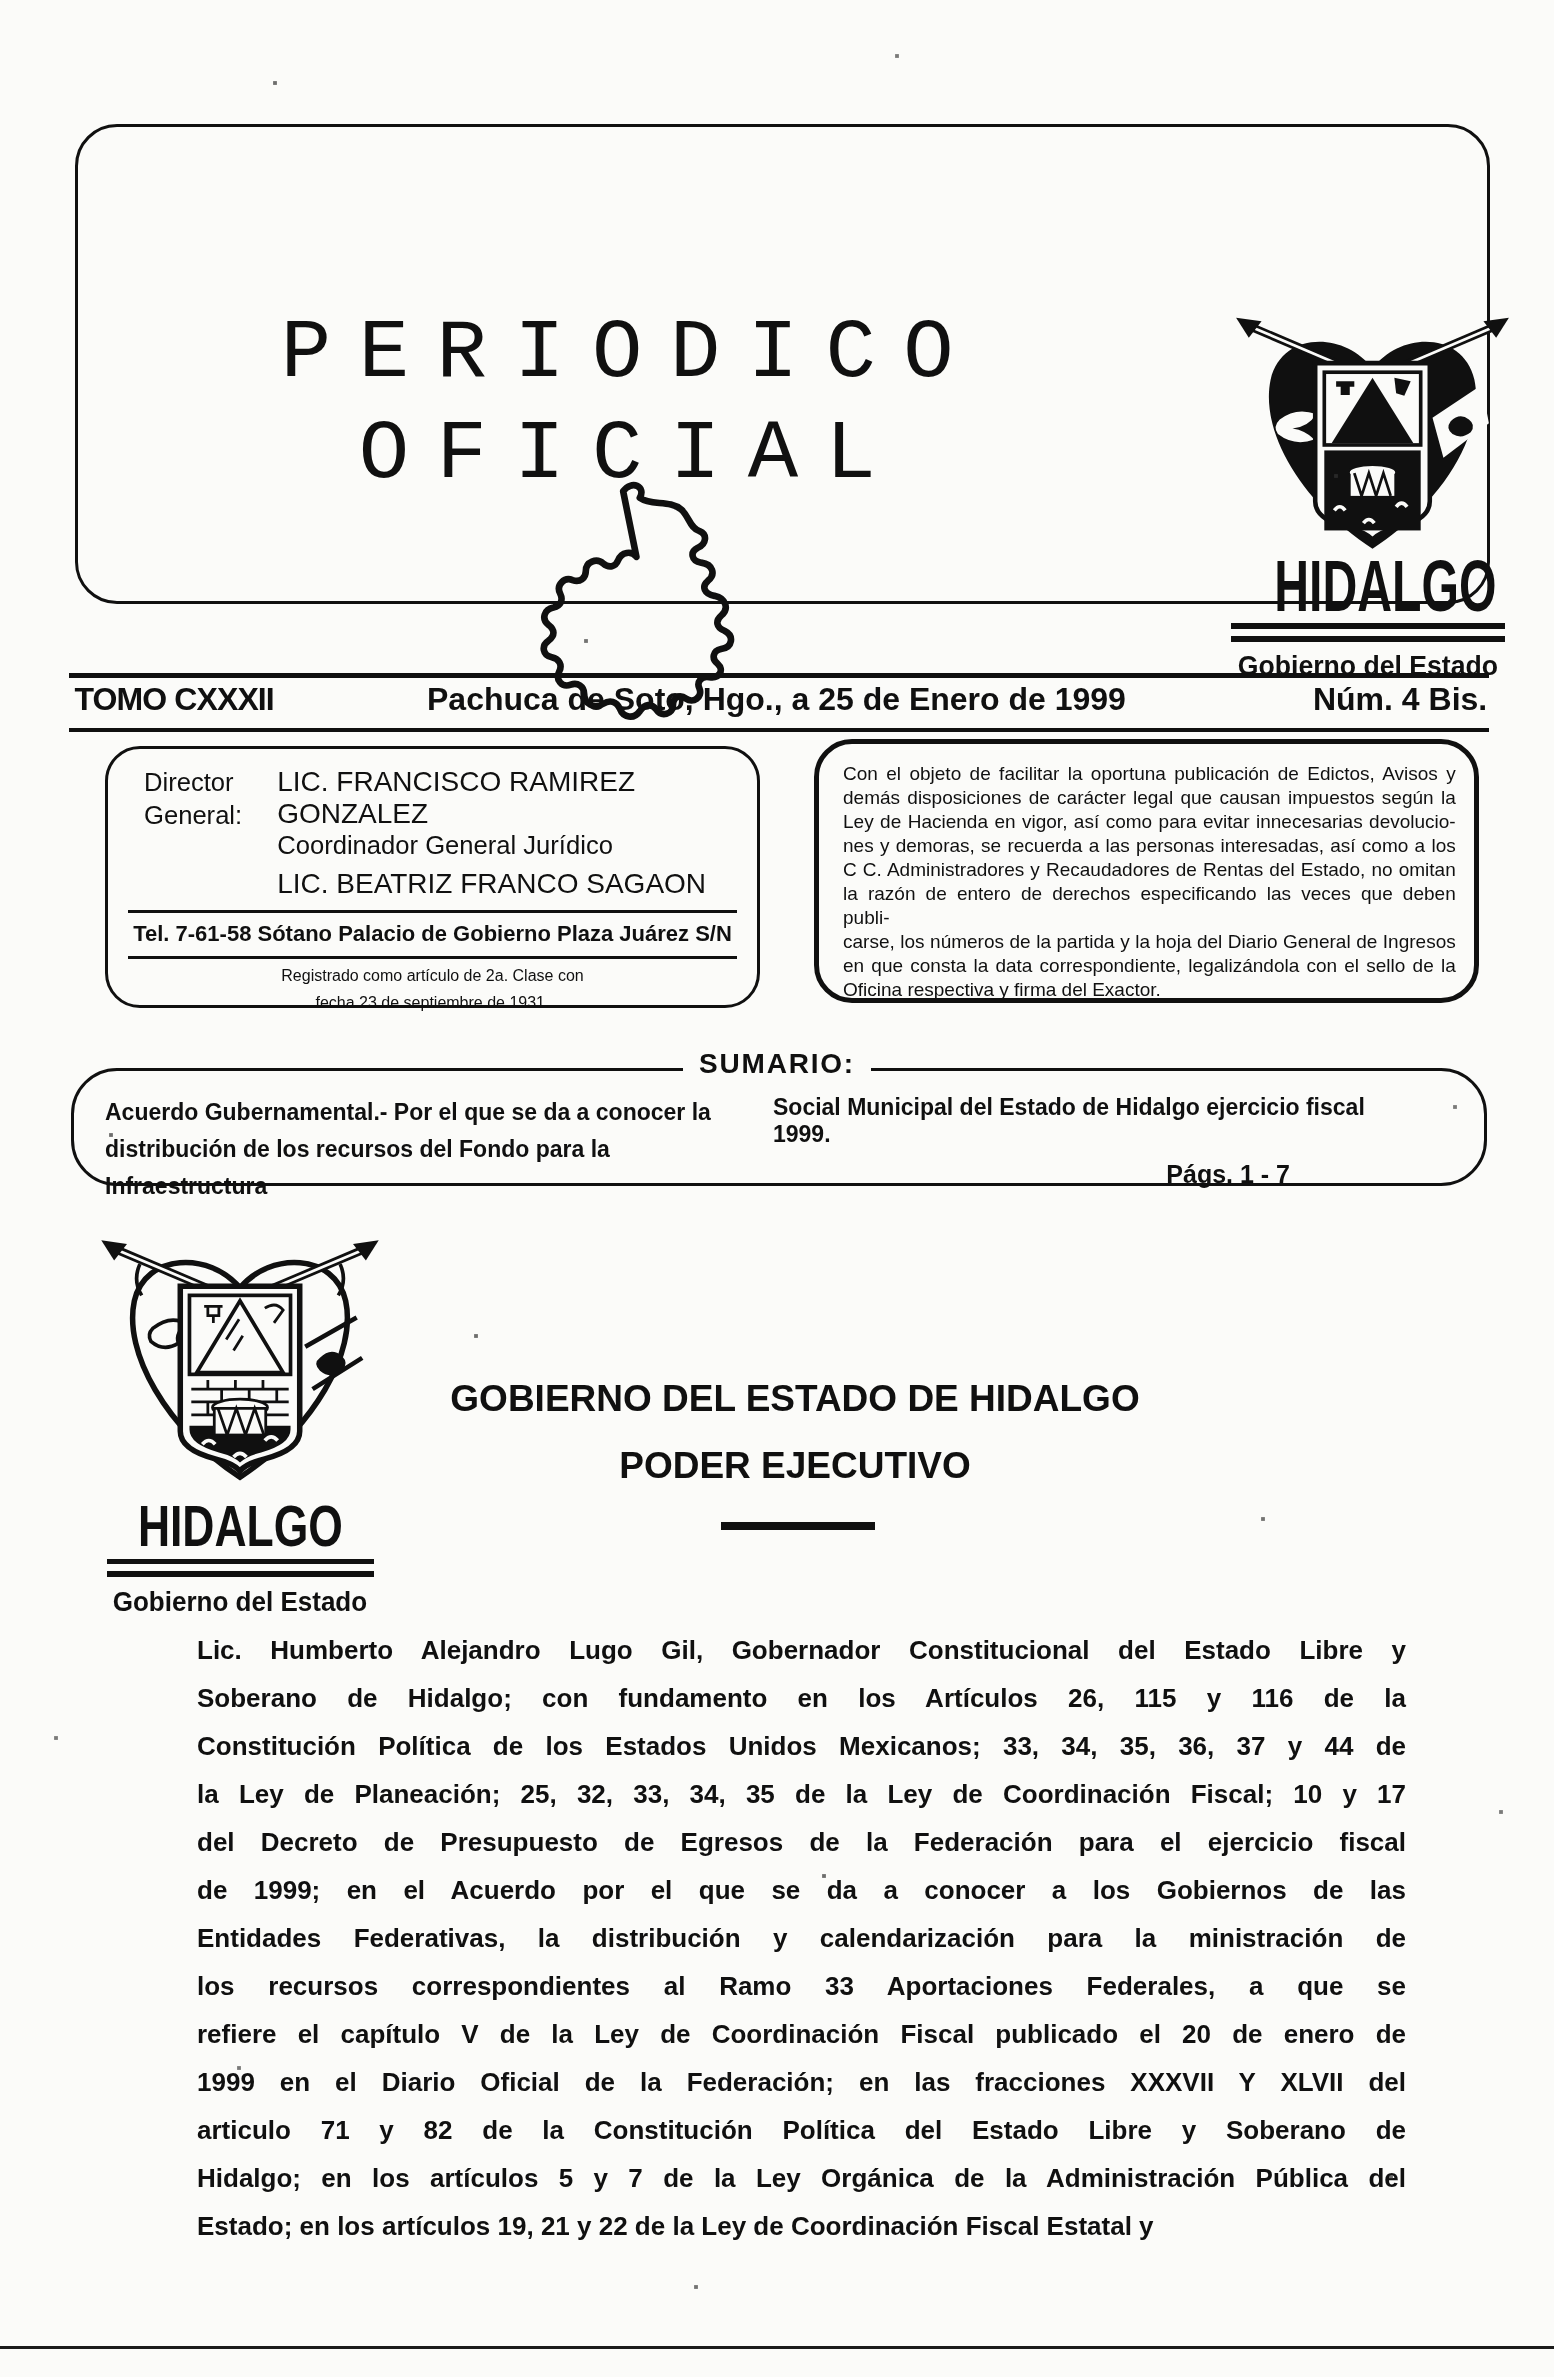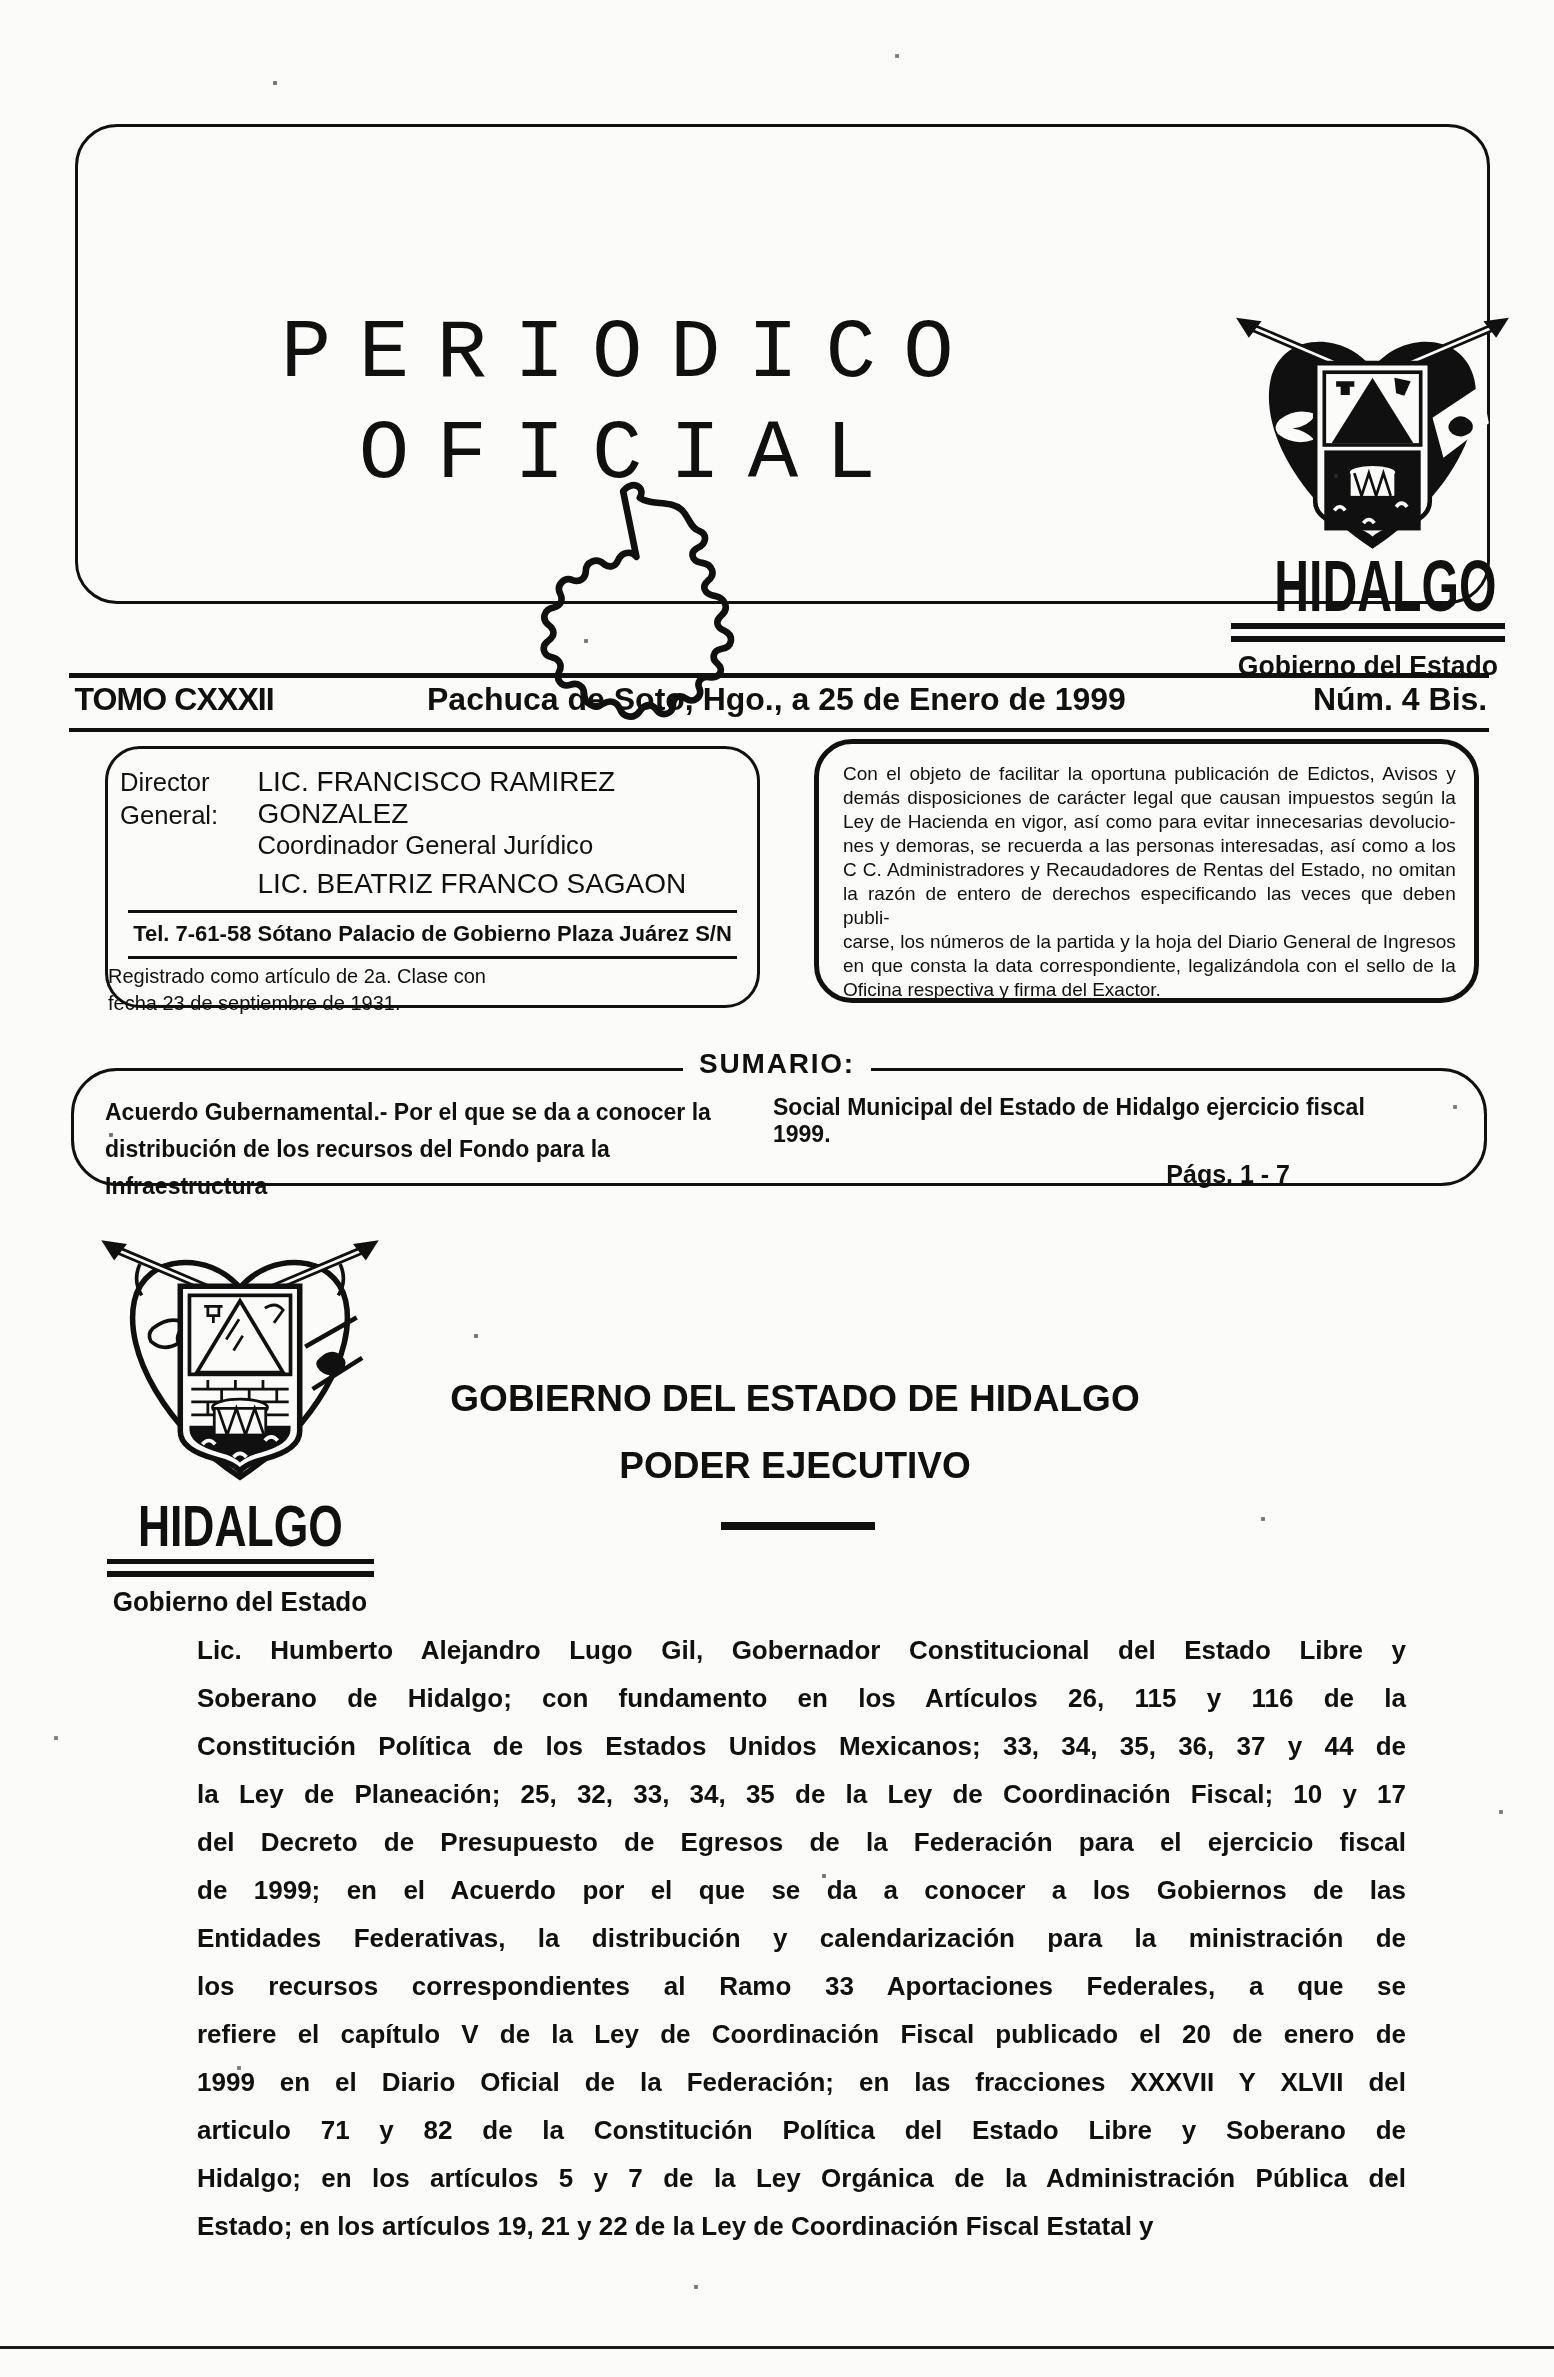--- a/index.html
+++ b/index.html
@@ -26,31 +26,31 @@
   .rule{position:absolute;background:#101010;}
   .dateline-text{position:absolute;left:69px;top:677px;width:1420px;height:48px;
                  font-weight:bold;font-size:32px;}
   .dl-tomo{position:absolute;left:5.5px;top:3.7px;letter-spacing:-0.9px;}
   .dl-place{position:absolute;left:358px;top:3.7px;}
   .dl-num{position:absolute;right:1.8px;top:3.7px;}
 
   
   .director-box{position:absolute;left:105px;top:746px;width:649px;height:256px;
                 border:3.7px solid #101010;border-radius:35px;}
-  .db-row{position:absolute;left:12px;top:16.5px;display:flex;gap:31px;}
+  .db-row{position:absolute;left:36px;top:16.5px;display:flex;gap:31px;}
   .db-label{width:110px;font-size:25.6px;line-height:33px;}
   .db-name{font-weight:normal;font-size:28px;line-height:32px;}
   .db-role{font-size:25.6px;line-height:31px;}
   .db-name.second{margin-top:7.3px;}
   .db-rule1{left:20px;right:20px;top:161px;height:2.7px;position:absolute;background:#101010;}
   .db-tel{position:absolute;left:0;right:0;top:172px;text-align:center;
           font-weight:bold;font-size:22px;}
   .db-rule2{left:20px;right:20px;top:207px;height:2.7px;position:absolute;background:#101010;}
-  .db-reg{position:absolute;left:0;right:0;top:214px;text-align:left;
-          font-size:20px;line-height:26.5px;}
+  .db-reg{position:absolute;left:0;right:0;top:214px;text-align:center;
+          font-size:16px;line-height:26.5px;}
 
   
   .notice-box{position:absolute;left:814px;top:739px;width:655px;height:254px;
               border:5.5px solid #101010;border-radius:38px;}
   .notice-lines{position:absolute;left:24px;right:18.3px;top:18.3px;}
   .notice-line{font-size:19px;line-height:24px;text-align:justify;text-align-last:justify;}
   .notice-line.last{text-align-last:left;}
 
   
   .sumario-box{position:absolute;left:71px;top:1068px;width:1410px;height:112px;

